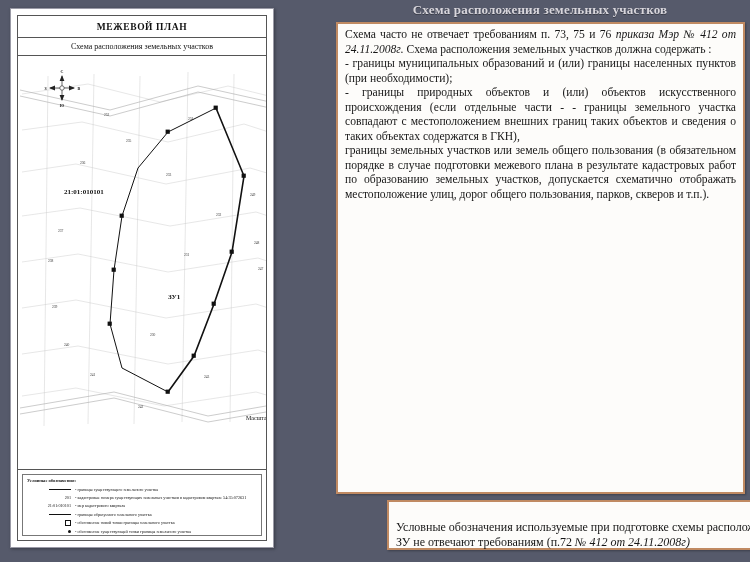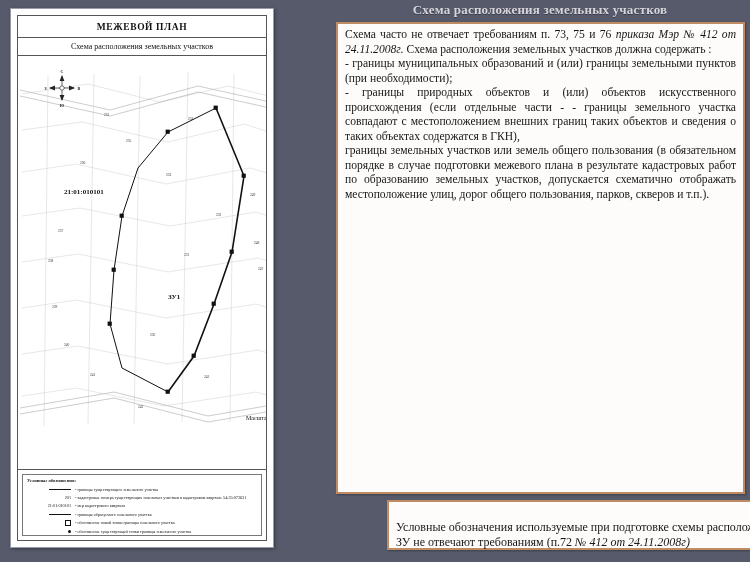--- a/index.html
+++ b/index.html
@@ -253,20 +253,20 @@
         
         
       </div>
     </div>
 
   </div>
 </div>
 
 <div class="panel panel-main">
   <p class="ptxt first"><span>Схема часто не отвечает требованиям п. 73, 75 и 76 <span class="ital">приказа  Мэр № 412 от 24.11.2008г.</span> Схема расположения земельных участков должна содержать :</span></p>
-  <p class="ptxt">- границы муниципальных образований и (или) границы земельными пунктов (при необходимости);</p>
+  <p class="ptxt">- границы муниципальных образований и (или) границы населенных пунктов (при необходимости);</p>
   <p class="ptxt">- границы природных объектов и (или) объектов искусственного происхождения (если отдельные части - - границы земельного участка совпадают с местоположением внешних границ таких объектов и сведения о таких объектах содержатся в ГКН),</p>
   <p class="ptxt"> границы земельных участков или земель общего пользования (в обязательном порядке в случае подготовки межевого плана в результате кадастровых работ по образованию земельных участков, допускается схематично отображать местоположение улиц, дорог общего пользования, парков, скверов и т.п.).</p>
 </div>
 
 <div class="panel panel-foot">
   <p class="foot-txt">Условные обозначения используемые при подготовке схемы расположения ЗУ не отвечают требованиям (п.72 <span class="ital">№ 412 от 24.11.2008г)</span></p>
 </div>
 
 </body></html>

